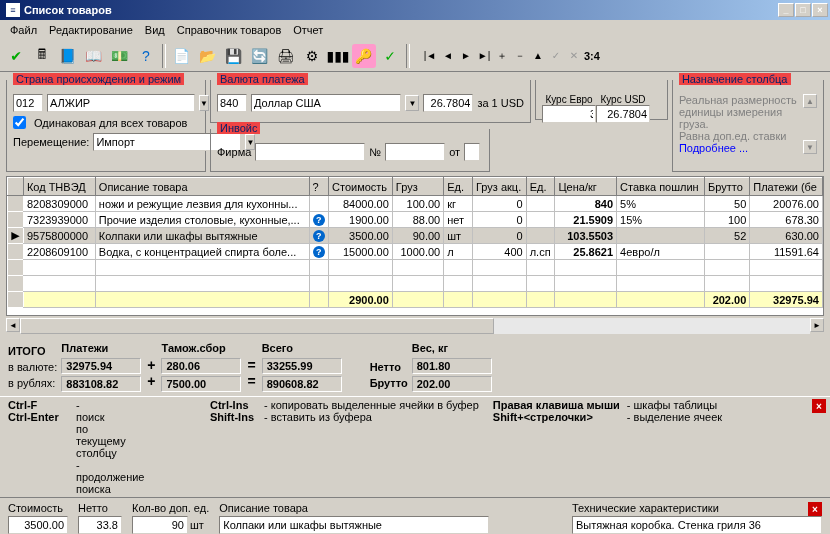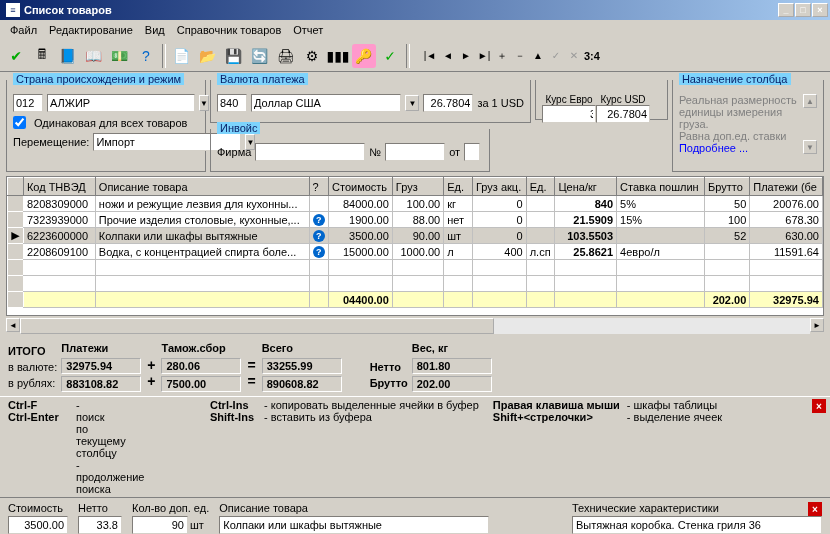--- a/index.html
+++ b/index.html
@@ -11,21 +11,21 @@
 .titlebar-btn { width: 16px; height: 14px; background: #d4d0c8; border: 1px outset #fff; display: flex; align-items: center; justify-content: center; font-size: 9px; font-weight: bold; cursor: pointer; }
 .menubar { background: #d4d0c8; height: 20px; display: flex; align-items: center; padding: 0 4px; }
 .menu-item { padding: 2px 6px; cursor: pointer; }
 .toolbar { background: #d4d0c8; height: 32px; display: flex; align-items: center; padding: 2px 4px; gap: 2px; border-bottom: 1px solid #808080; }
 .tb-sep { width: 4px; height: 24px; border-left: 1px solid #808080; border-right: 1px solid #fff; margin: 0 2px; }
 .tb-btn { width: 24px; height: 24px; border: 1px solid transparent; display: flex; align-items: center; justify-content: center; cursor: pointer; font-size: 14px; }
 .nav-group { display: flex; align-items: center; gap: 2px; margin-left: 8px; }
 .nav-btn { width: 16px; height: 16px; display: flex; align-items: center; justify-content: center; cursor: pointer; font-size: 10px; }
 .filters { display: flex; gap: 4px; padding: 2px 6px; }
 .groupbox { border: 1px solid #808080; border-top: none; position: relative; padding: 14px 6px 6px 6px; margin-top: 6px; }
-.groupbox-title { position: absolute; top: -7px; left: 6px; background: #7dd3fc; padding: 0 3px; color: #0a246a; }
+.groupbox-title { position: absolute; top: -7px; left: 6px; background: #ef4444; padding: 0 3px; color: #0a246a; }
 .gb-origin { width: 200px; }
 .gb-currency { width: 321px; }
 .gb-invoice { width: 280px; margin-top: 6px; }
 .gb-rates { width: 150px; }
 .gb-purpose { width: 172px; color: #808080; position: relative; }
 .row { display: flex; align-items: center; gap: 4px; margin-bottom: 4px; }
 .input { background: #fff; border: 1px inset #d4d0c8; padding: 1px 2px; height: 18px; }
 .dd-btn { width: 14px; height: 16px; background: #d4d0c8; border: 1px outset #fff; display: flex; align-items: center; justify-content: center; font-size: 8px; cursor: pointer; }
 input[type=checkbox] { margin-right: 4px; }
 .rate-box { display: flex; flex-direction: column; align-items: center; }
@@ -230,21 +230,21 @@
           <td>нет</td>
     <td class="num">0</td>
           <td></td>
     <td class="num"><b>21.5909</b></td>
           <td>15%</td>
           <td class="num">100</td>
           <td class="num">678.30</td>
         </tr>
         <tr class="sel">
           <td class="selector">▶</td>
-    <td>6223600000</td>
+    <td>9575800000</td>
           <td>Колпаки или шкафы вытяжные</td>
     <td style="text-align:center"><span class="q-icon">?</span></td>
     <td class="num">3500.00</td>
           <td class="num">90.00</td>
           <td>шт</td>
     <td class="num">0</td>
           <td></td>
     <td class="num"><b>103.5503</b></td>
           <td></td>
           <td class="num">52</td>
@@ -295,21 +295,21 @@
           <td></td>
           <td></td>
         </tr>
       </tbody>
     <tfoot>
         <tr id="grid-foot">
           <td class="selector"></td>
           <td></td>
           <td></td>
           <td></td>
-  <td class="num">04400.00</td>
+  <td class="num">2900.00</td>
           <td></td>
           <td></td>
           <td></td>
           <td></td>
           <td></td>
           <td></td>
   <td class="num">202.00</td>
           <td class="num">32975.94</td>
         </tr>
       </tfoot>

